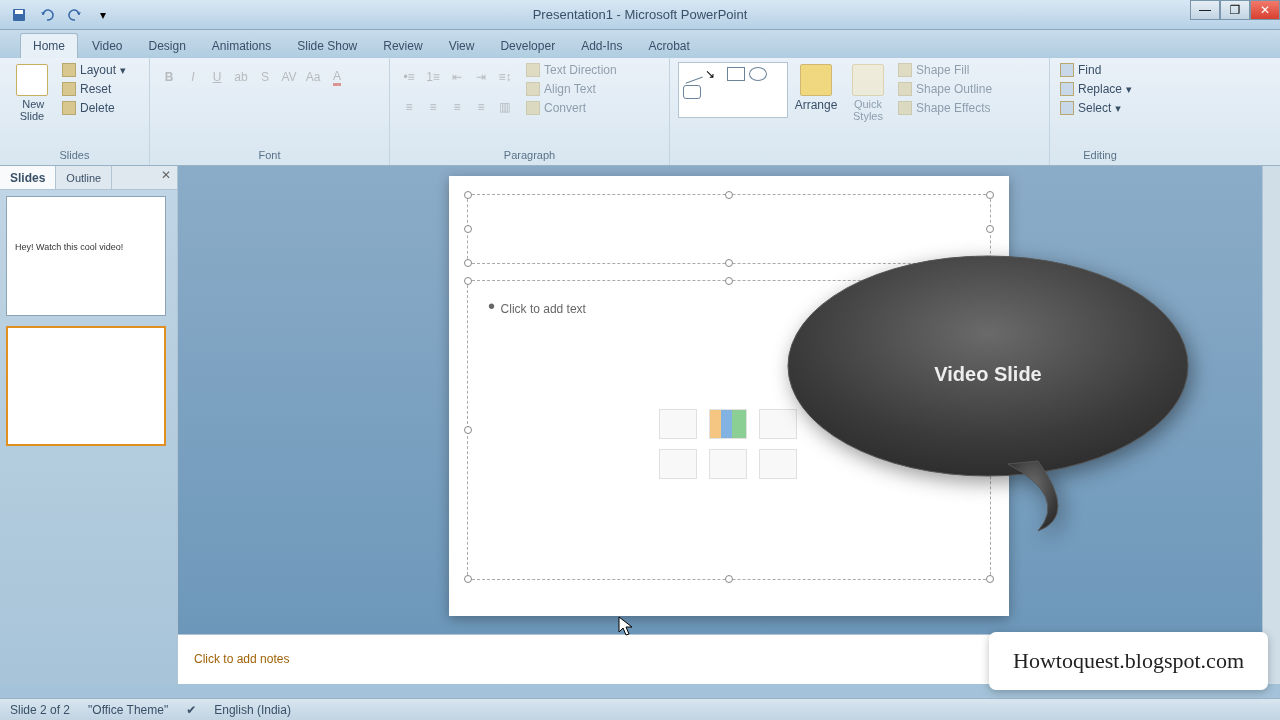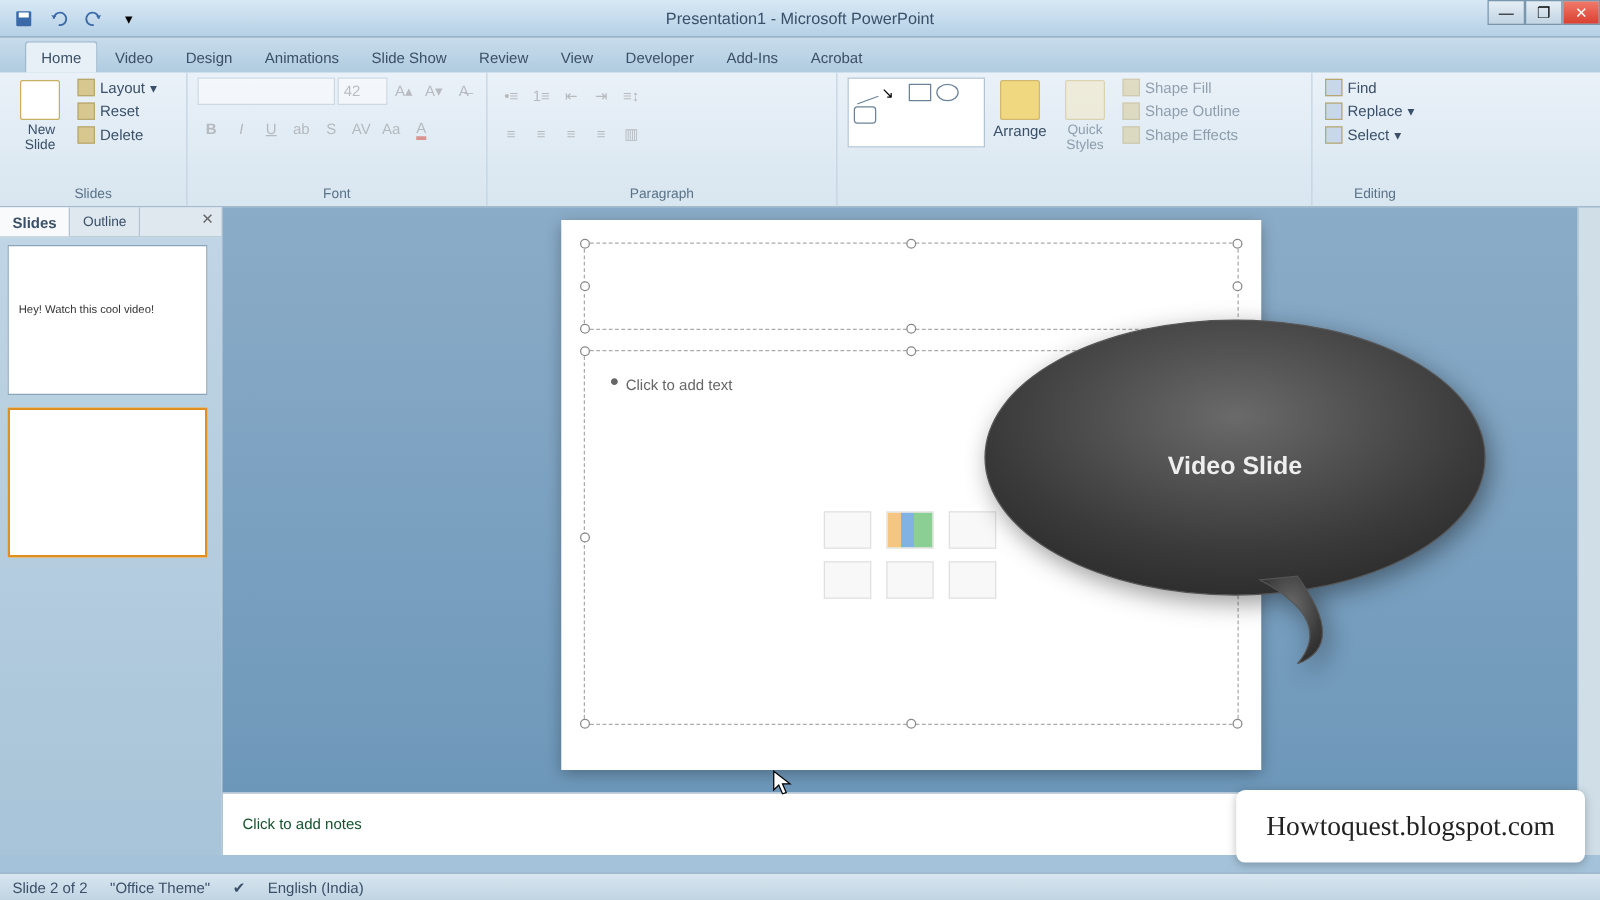--- a/index.html
+++ b/index.html
@@ -48,21 +48,21 @@
 .ph-content{left:18px;top:104px;width:524px;height:300px;padding:14px 20px}
 .ph-content .bullet{color:#666;font-size:20px}
 .content-icons{position:absolute;left:50%;top:50%;transform:translate(-50%,-30%);display:grid;grid-template-columns:repeat(3,40px);gap:10px}
 .cicon{width:38px;height:30px;border:1px solid #ccc;background:#f4f4f4;opacity:.6;cursor:pointer}
 .cicon.chart{background:linear-gradient(to right,#f0a030 30%,#3080d0 30% 60%,#40b050 60%)}
 .handle{width:8px;height:8px;background:#fff;border:1px solid #888;border-radius:50%;position:absolute}
 .callout{position:absolute;left:600px;top:80px;width:420px;height:290px;filter:drop-shadow(4px 6px 10px rgba(0,0,0,.4))}
 .callout svg{width:100%;height:100%}
 .callout-text{position:absolute;left:50%;top:44%;transform:translate(-50%,-50%);color:#eee;font-size:20px;font-weight:700}
 .cursor{position:absolute;left:440px;top:450px;width:16px;height:20px}
-.notes{height:50px;background:#fff;border-top:1px solid #b0c4d4;padding:12px 16px;color:#14532d;font-size:18px}
+.notes{height:50px;background:#fff;border-top:1px solid #b0c4d4;padding:12px 16px;color:#a16207;font-size:18px}
 .statusbar{position:absolute;bottom:0;left:0;right:0;height:22px;background:linear-gradient(to bottom,#d8e6f0,#c0d4e2);border-top:1px solid #9bb2c5;display:flex;align-items:center;padding:0 10px;gap:18px;color:#3a5068;font-size:11px}
 .watermark{position:absolute;right:12px;bottom:30px;background:#fff;border-radius:7px;padding:16px 24px;font-size:22px;color:#222;box-shadow:0 2px 8px rgba(0,0,0,.25);font-family:Georgia,serif}
 .vscroll{position:absolute;right:0;top:166px;bottom:36px;width:18px;background:#d0dee8;border-left:1px solid #b0c4d4}
 .help-badge{position:absolute;right:4px;top:60px;width:16px;height:16px;border-radius:50%;background:#4a88c8;color:#fff;display:flex;align-items:center;justify-content:center;font-size:10px;cursor:pointer}
 </style>
 </head>
 <body>
 
 <div class="titlebar">
   <div class="qat">
@@ -127,29 +127,20 @@
             <span class="mico"></span>
             <span>Delete</span>
           </div>
       </div>
     </div>
     <div class="rgroup-label">Slides</div>
   </div>
 
   <div class="rgroup" style="width:240px">
     <div class="rgroup-body" style="flex-direction:column;gap:4px">
-      <div style="display:flex;gap:2px">
-        <div class="font-box disabled"></div>
-        <div class="size-box disabled">
-            <span>42</span>
-          </div>
-        <div class="tbtn disabled">A▴</div>
-        <div class="tbtn disabled">A▾</div>
-        <div class="tbtn disabled">A̶</div>
-      </div>
       <div class="btnrow disabled">
         <div class="tbtn">
             <b>B</b>
           </div>
         <div class="tbtn">
             <i>I</i>
           </div>
         <div class="tbtn">
             <u>U</u>
           </div>
@@ -175,20 +166,34 @@
           <div class="tbtn">⇥</div>
           <div class="tbtn">≡↕</div>
         </div>
         <div class="btnrow disabled">
           <div class="tbtn">≡</div>
           <div class="tbtn">≡</div>
           <div class="tbtn">≡</div>
           <div class="tbtn">≡</div>
           <div class="tbtn">▥</div>
         </div>
+      </div>
+      <div class="small-list disabled">
+        <div class="small-btn">
+            <span class="mico"></span>
+            <span>Text Direction</span>
+          </div>
+        <div class="small-btn">
+            <span class="mico"></span>
+            <span>Align Text</span>
+          </div>
+        <div class="small-btn">
+            <span class="mico"></span>
+            <span>Convert</span>
+          </div>
       </div>
     </div>
     <div class="rgroup-label">Paragraph</div>
   </div>
 
   <div class="rgroup" style="width:380px">
     <div class="rgroup-body">
       <div class="shapes-gallery">
         <div class="shp" style="border:none;border-bottom:1px solid #6a829a;transform:rotate(-20deg)"></div>
         <div class="shp" style="border:none">↘</div>

